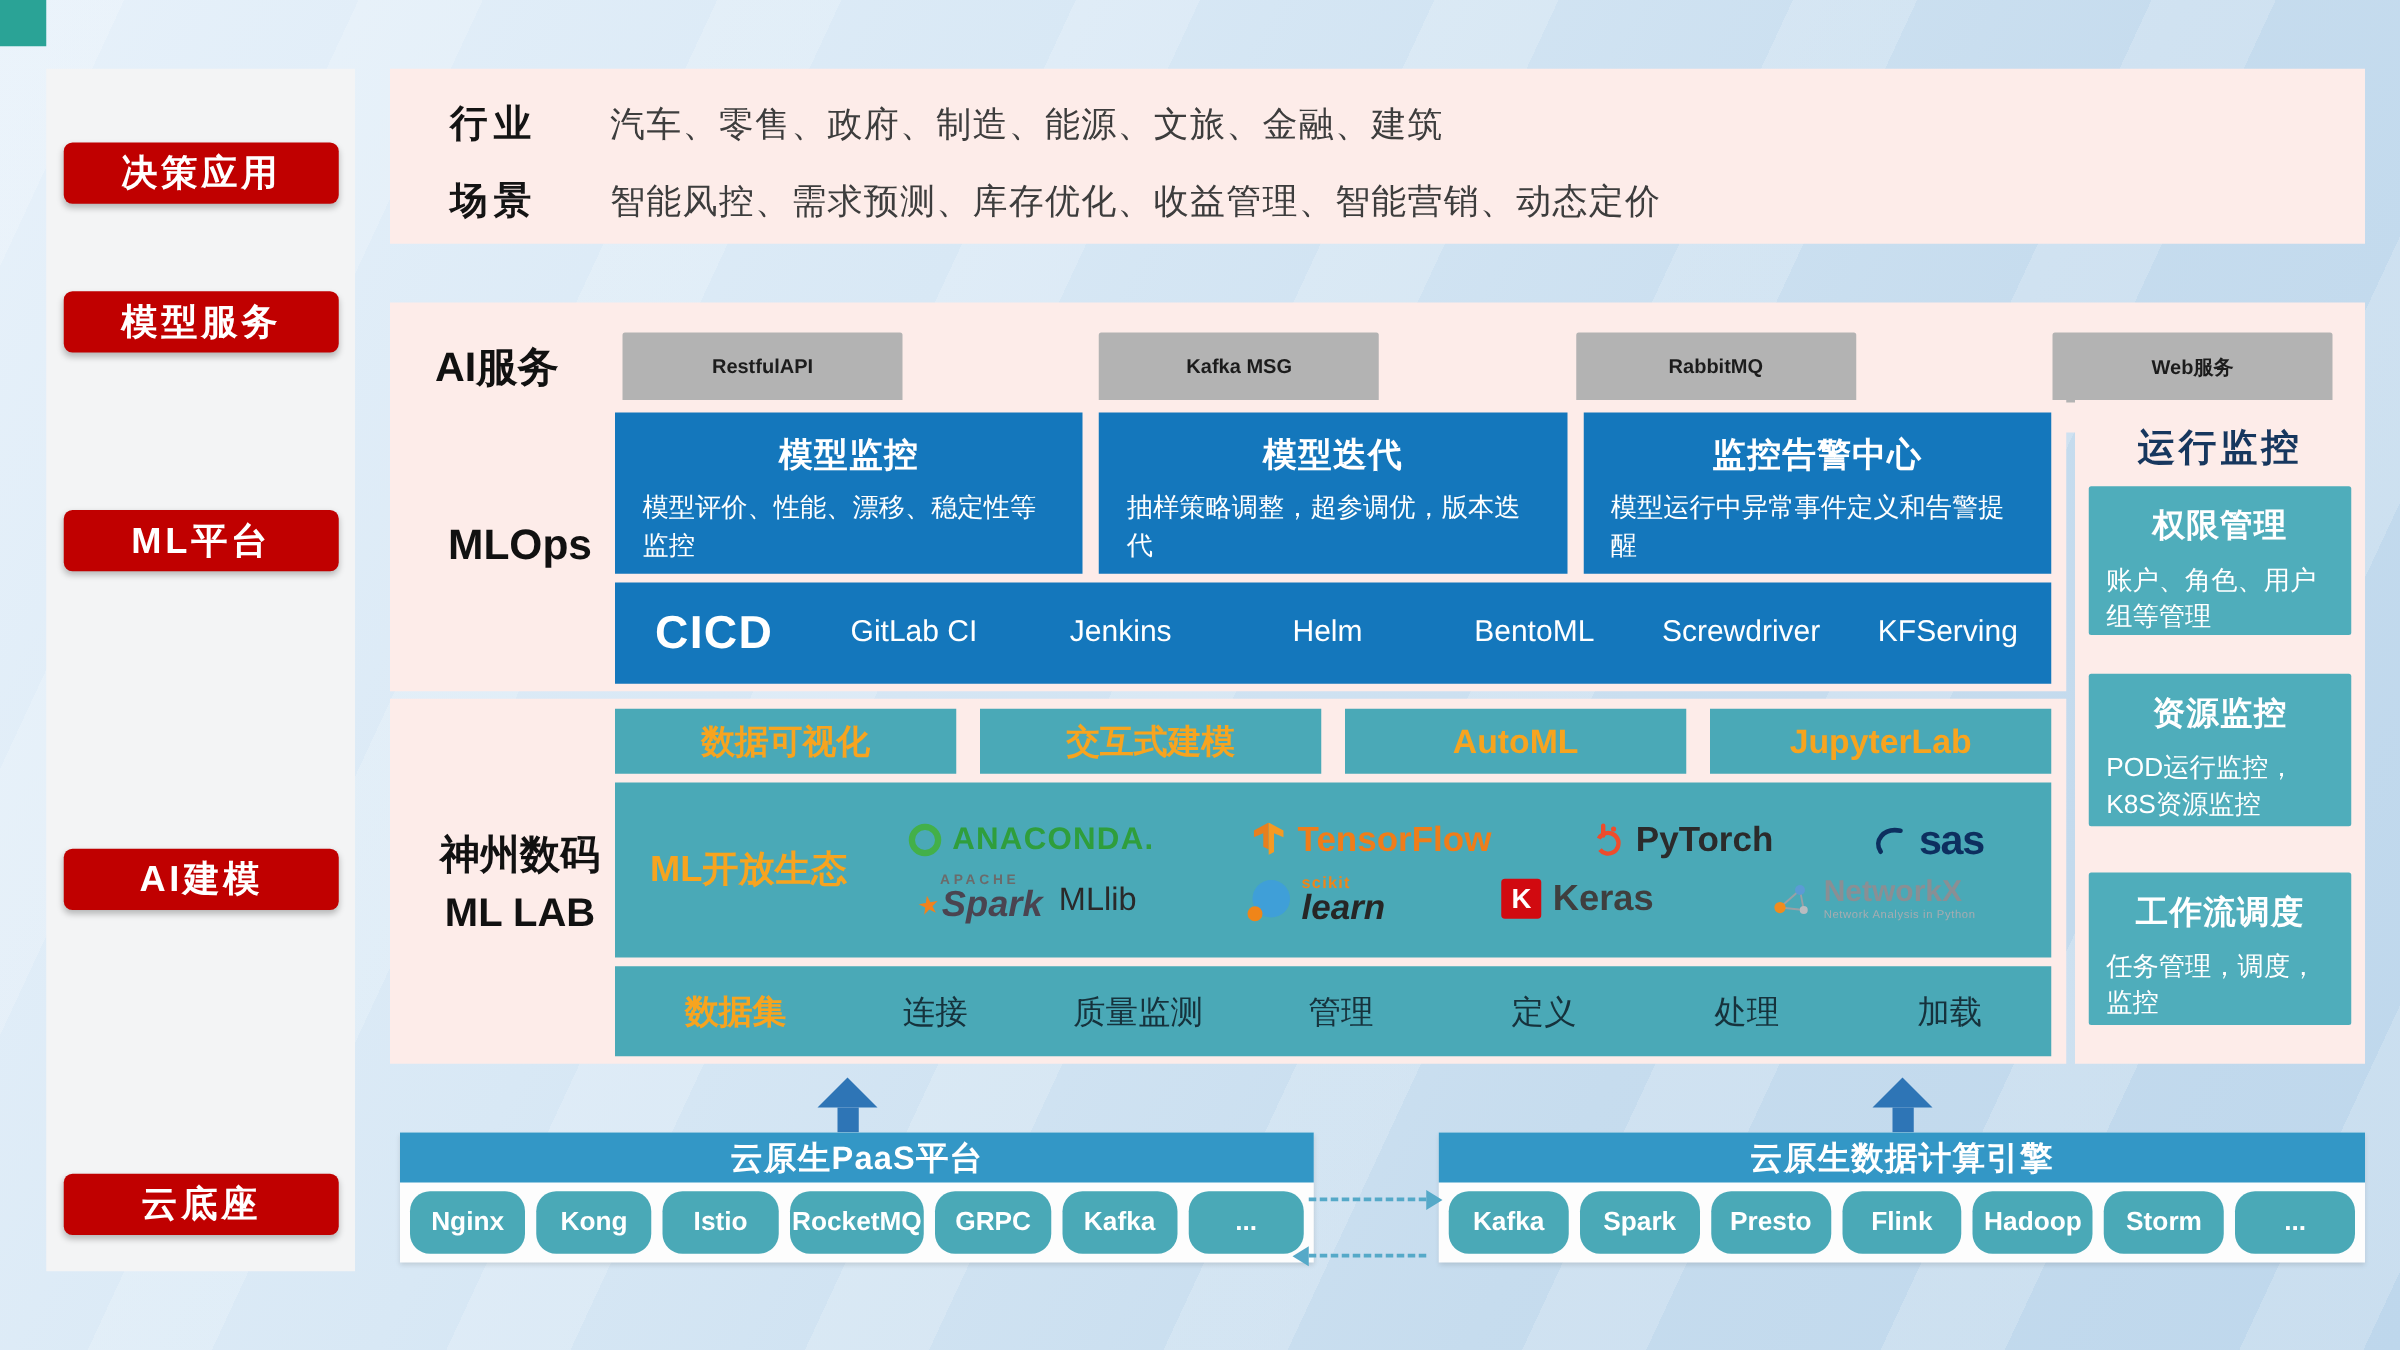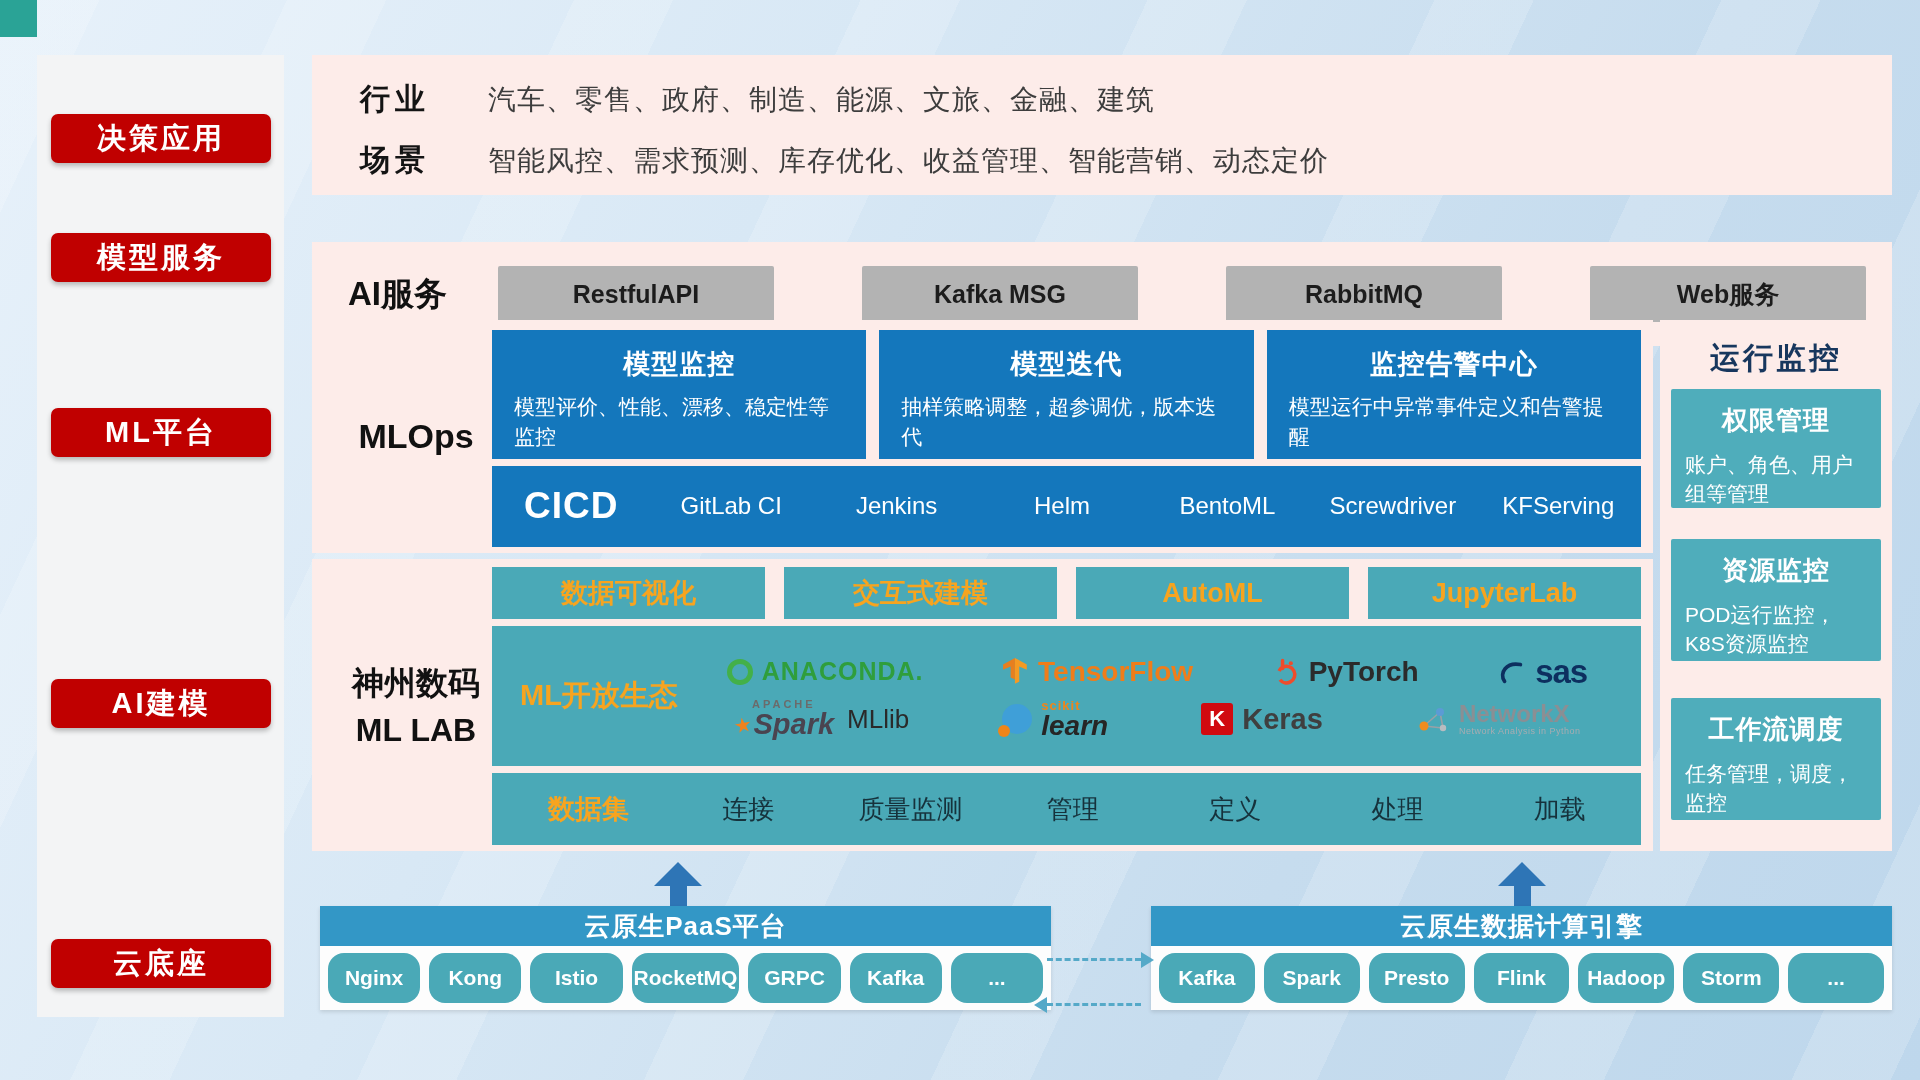--- a/index.html
+++ b/index.html
@@ -40,21 +40,21 @@
   
   .ind-grid { display:grid; grid-template-columns:128px 1fr; row-gap:20px; padding:24px 10px 0 48px; align-items:center; }
   .ind-label { font-size:30px; font-weight:bold; color:#141414; letter-spacing:5px; }
   .ind-text { font-size:28px; color:#3d3d3d; letter-spacing:1px; }
 
   
   .aiservice-inner { display:flex; align-items:center; height:100%; padding:0 26px 0 36px; }
   .aiservice-label { width:150px; font-size:33px; font-weight:bold; color:#111; }
   .service-buttons { flex:1; display:flex; justify-content:space-between; }
   .service-btn {
-    width:276px; height:56px; background:#b3b3b3; color:#1c1c1c; font-weight:bold; font-size:25px;
+    width:224px; height:56px; background:#b3b3b3; color:#1c1c1c; font-weight:bold; font-size:16px;
     display:flex; align-items:center; justify-content:center; border-radius:2px;
   }
 
   
   .mlops-inner { display:flex; height:100%; }
   .col-label { width:180px; display:flex; flex-direction:column; align-items:center; justify-content:center; gap:6px;
                font-size:34px; font-weight:bold; color:#111;padding-left:28px; }
   .mlops-right { flex:1; padding:10px 12px 6px 0; display:flex; flex-direction:column; gap:7px; }
   .mlops-cards { display:flex; gap:13px; flex:1; }
   .mlops-card { flex:1; background:#1477bc; color:#fff; padding:8px 22px 6px; overflow:hidden; }

